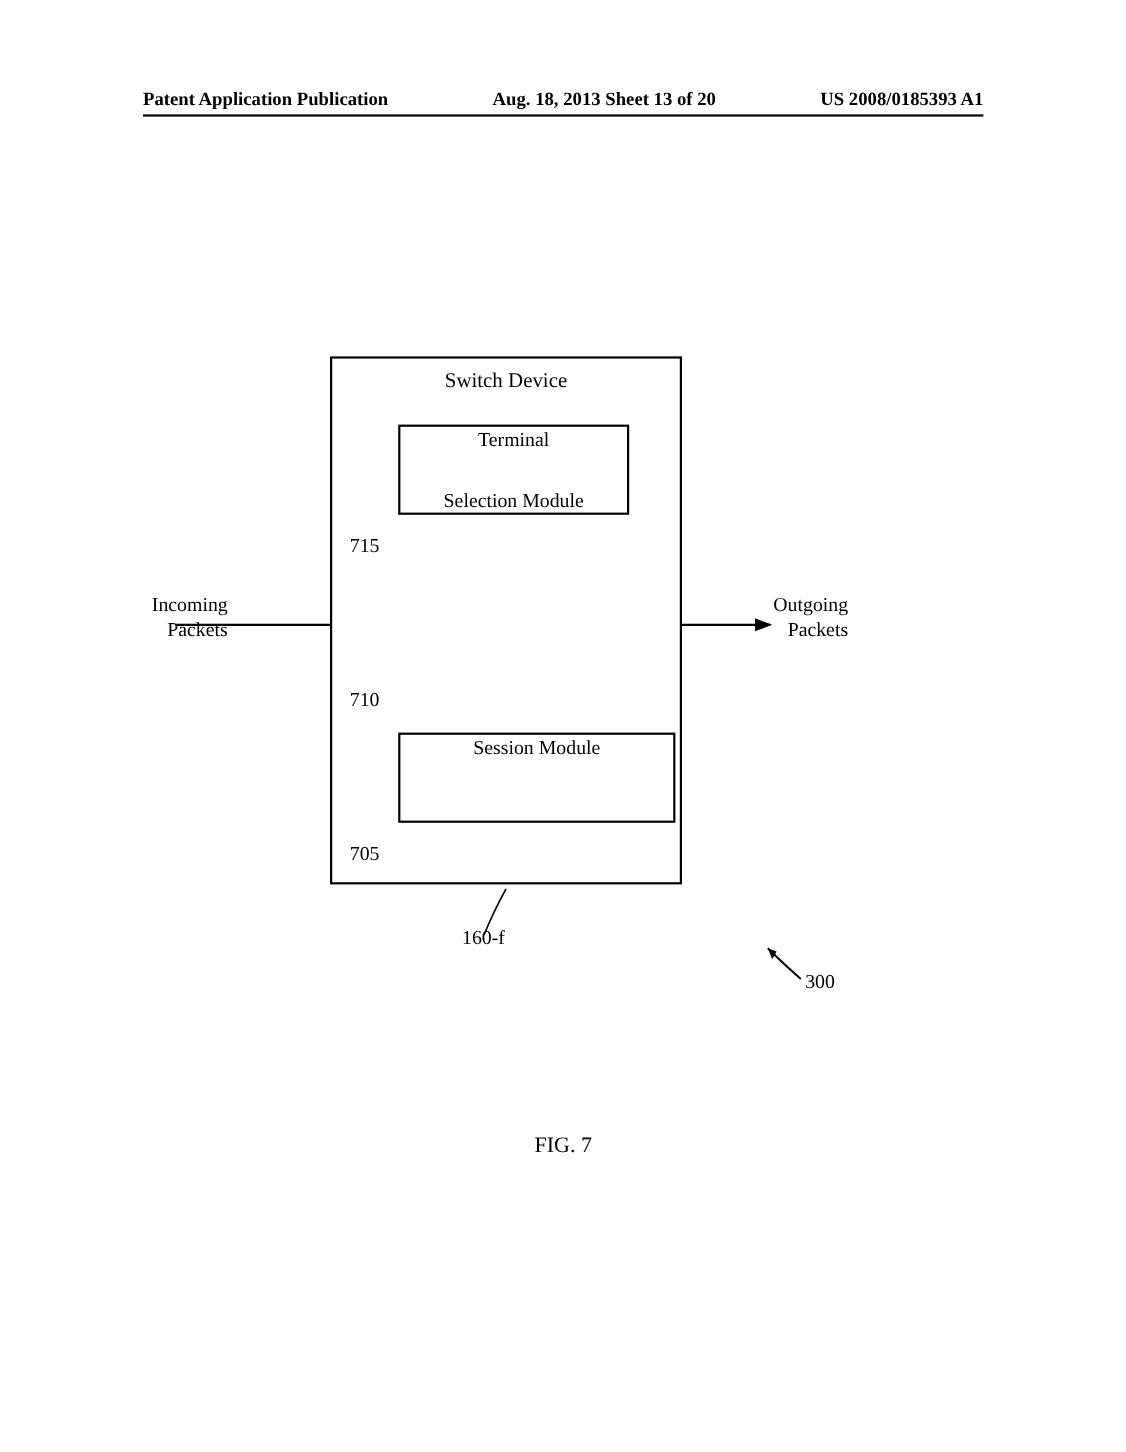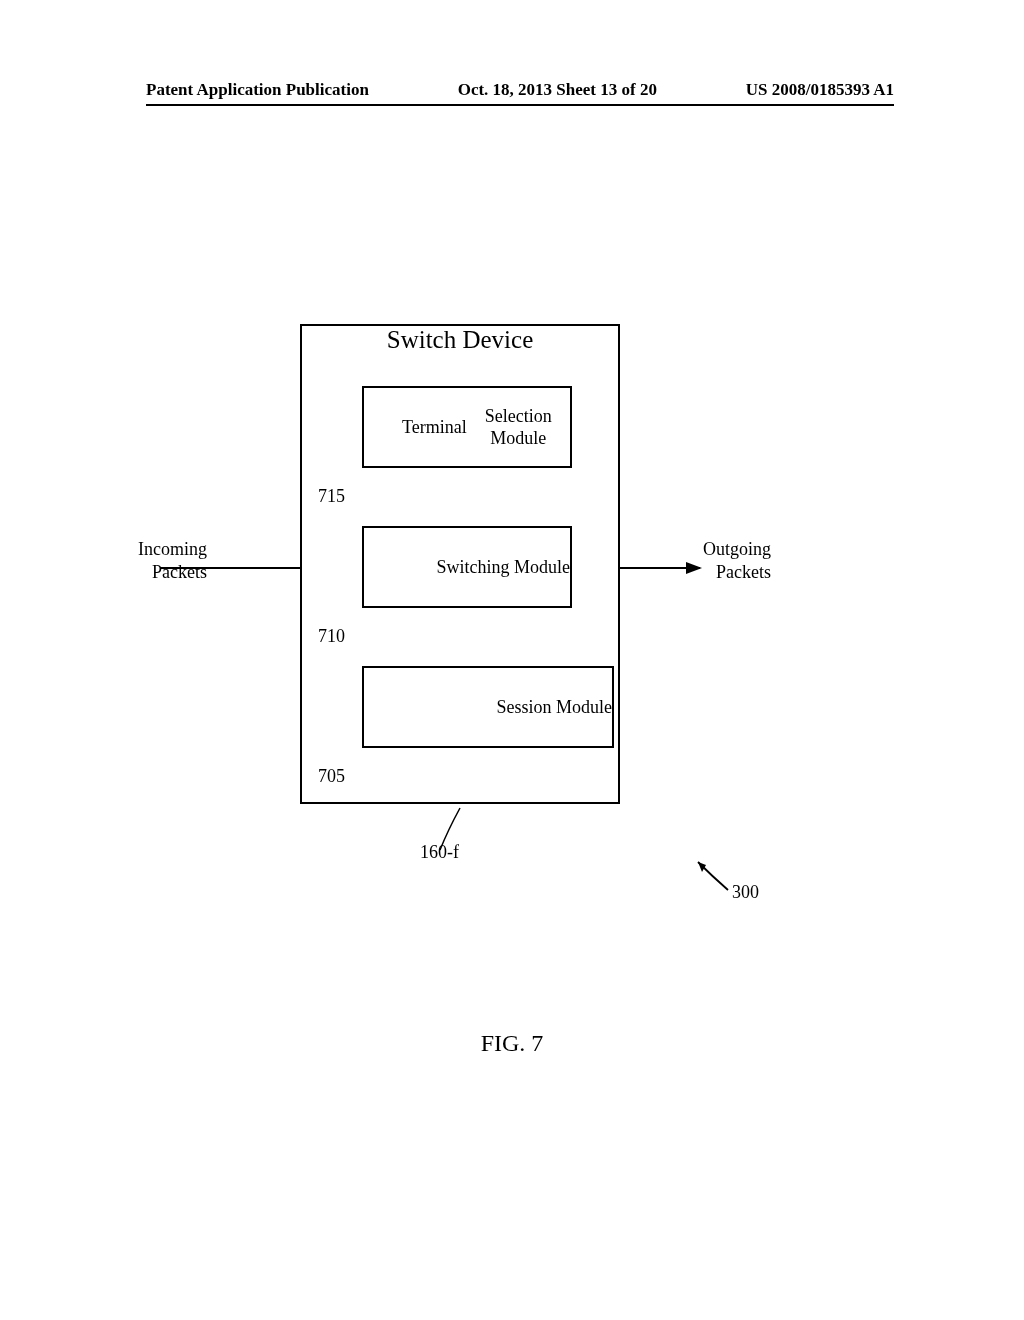--- a/index.html
+++ b/index.html
@@ -15,54 +15,53 @@
     position: absolute;
     top: 80px;
     left: 130px;
     right: 130px;
     border-bottom: 2px solid #000;
     padding-bottom: 4px;
     display: flex;
     justify-content: space-between;
     font-size: 17px;
     font-weight: bold;
-    margin-left: 16px;
   }
   .diagram-area {
     position: absolute;
     top: 310px;
     left: 0;
     width: 1024px;
     height: 700px;
   }
   .switch-box {
     position: absolute;
     left: 300px;
     top: 14px;
     width: 320px;
     height: 480px;
     border: 2px solid #000;
     background: #fff;
   }
   .switch-title {
     text-align: center;
-    font-size: 25px;
+    font-size: 19px;
+    margin-top: 10px;
   }
   .inner-box {
     position: absolute;
     border: 2px solid #000;
     background: #fff;
     text-align: center;
     display: flex;
-    flex-direction: row;
+    flex-direction: column;
     align-items: center;
-    justify-content: flex-end;
+    justify-content: space-between;
     font-size: 18px;
     line-height: 1.25;
-    padding-left: 38px;
   }
   .terminal-box { left: 60px; top: 60px; width: 210px; height: 82px; }
   .switching-box { left: 60px; top: 200px; width: 210px; height: 82px; }
   .session-box { left: 60px; top: 340px; width: 252px; height: 82px; }
   .ref-label {
     position: absolute;
     font-size: 18px;
   }
   .ref-715 { left: 318px; top: 176px; }
   .ref-710 { left: 318px; top: 316px; }
@@ -84,35 +83,35 @@
     text-align: right;
     font-size: 18px;
     line-height: 1.25;
   }
   .fig-label {
     position: absolute;
     top: 1030px;
     left: 0;
     width: 1024px;
     text-align: center;
-    font-size: 24px;
+    font-size: 20px;
   }
   svg.overlay {
     position: absolute;
     left: 0; top: 0;
     width: 1024px; height: 700px;
     pointer-events: none;
   }
 </style>
 </head>
 <body>
 
 <div class="header">
   <span>Patent Application Publication</span>
-  <span>Oct. 18, 2013  Sheet 13 of 20</span>
+  <span>Aug. 18, 2013  Sheet 13 of 20</span>
   <span>US 2008/0185393 A1</span>
 </div>
 
 <div class="diagram-area">
 
   <svg class="overlay" viewBox="0 0 1024 700">
     <defs>
       <marker id="arrow" markerWidth="10" markerHeight="10" refX="7" refY="3" orient="auto" markerUnits="strokeWidth">
         <path d="M0,0 L8,3 L0,6 Z" fill="#000"></path>
       </marker>
@@ -136,23 +135,20 @@
   </svg>
 
   <div class="switch-box">
     <div class="switch-title">Switch Device</div>
 
     <div class="inner-box terminal-box">
       <div>Terminal</div>
       <div>Selection Module</div>
     </div>
 
-    <div class="inner-box switching-box">
-      <div>Switching Module</div>
-    </div>
 
     <div class="inner-box session-box">
       <div>Session Module</div>
     </div>
   </div>
 
   <div class="ref-label ref-715">715</div>
   <div class="ref-label ref-710">710</div>
   <div class="ref-label ref-705">705</div>
   <div class="ref-label ref-110f">160-f</div>

